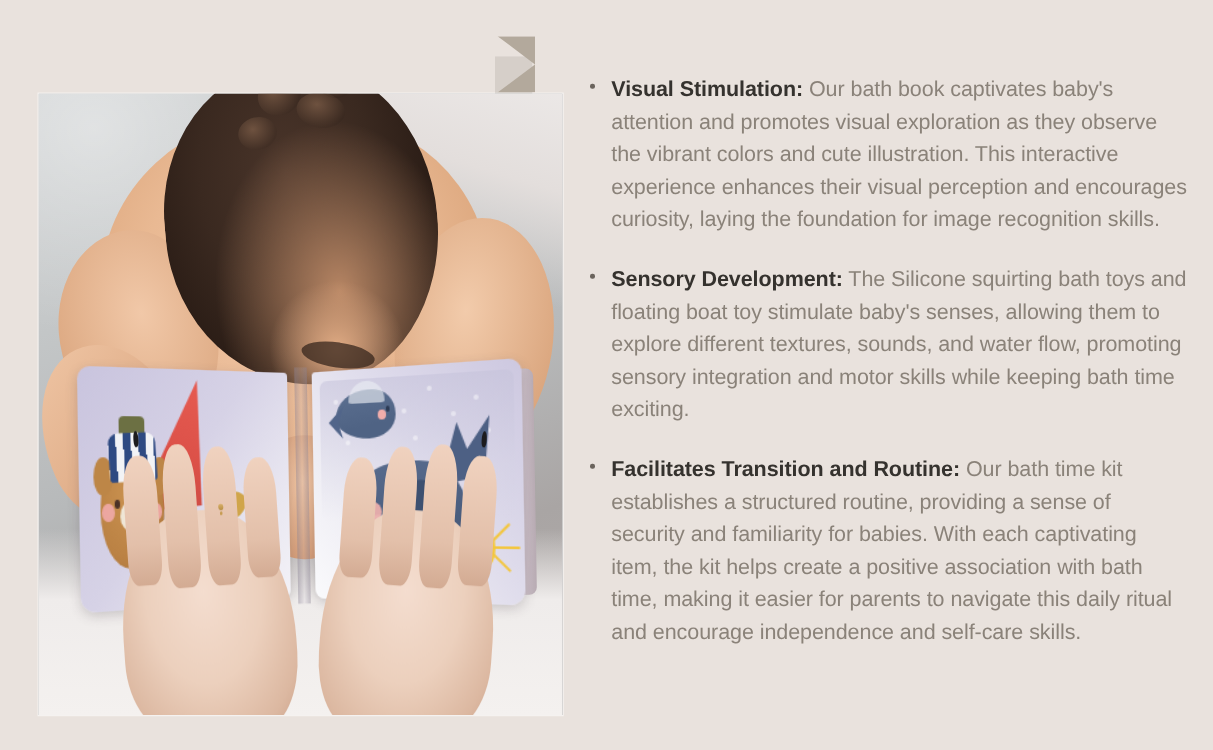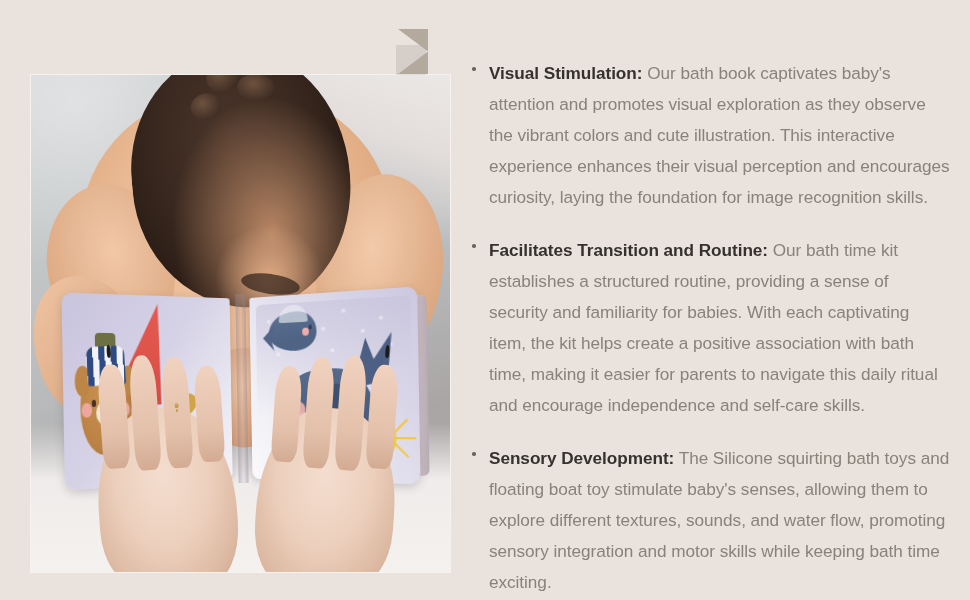--- a/index.html
+++ b/index.html
@@ -606,21 +606,21 @@
   .bullet-dot span {
     display: block;
     width: 3.5px;
     height: 3.5px;
     border-radius: 50%;
     background: #6b645d;
   }
   .bullet-text {
     flex: 1 1 auto;
     font-size: 17.2px;
-    line-height: 31px;
+    line-height: 26px;
     color: #8a8279;
     letter-spacing: -0.05px;
   }
   .bullet-text .lead {
     color: #35322e;
     font-weight: bold;
   }
 </style>
 </head>
 <body>
@@ -754,27 +754,27 @@
       <div class="bullet-text">
         <span class="lead">Visual Stimulation:</span><span> Our bath book captivates baby's attention and promotes visual exploration as they observe the vibrant colors and cute illustration. This interactive experience enhances their visual perception and encourages curiosity, laying the foundation for image recognition skills.</span>
       </div>
     </div>
 
     <div class="bullet-item">
       <div class="bullet-dot">
           <span></span>
         </div>
       <div class="bullet-text">
-        <span class="lead">Facilitates Transition and Routine:</span><span> Our bath time kit establishes a structured routine, providing a sense of security and familiarity for babies. With each captivating item, the kit helps create a positive association with bath time, making it easier for parents to navigate this daily ritual and encourage independence and self-care skills.</span>
+        <span class="lead">Sensory Development:</span><span> The Silicone squirting bath toys and floating boat toy stimulate baby's senses, allowing them to explore different textures, sounds, and water flow, promoting sensory integration and motor skills while keeping bath time exciting.</span>
       </div>
     </div>
 
     <div class="bullet-item">
       <div class="bullet-dot">
           <span></span>
         </div>
       <div class="bullet-text">
-        <span class="lead">Sensory Development:</span><span> The Silicone squirting bath toys and floating boat toy stimulate baby's senses, allowing them to explore different textures, sounds, and water flow, promoting sensory integration and motor skills while keeping bath time exciting.</span>
+        <span class="lead">Facilitates Transition and Routine:</span><span> Our bath time kit establishes a structured routine, providing a sense of security and familiarity for babies. With each captivating item, the kit helps create a positive association with bath time, making it easier for parents to navigate this daily ritual and encourage independence and self-care skills.</span>
       </div>
     </div>
 
   </div>
 </div>
 
 </body></html>

